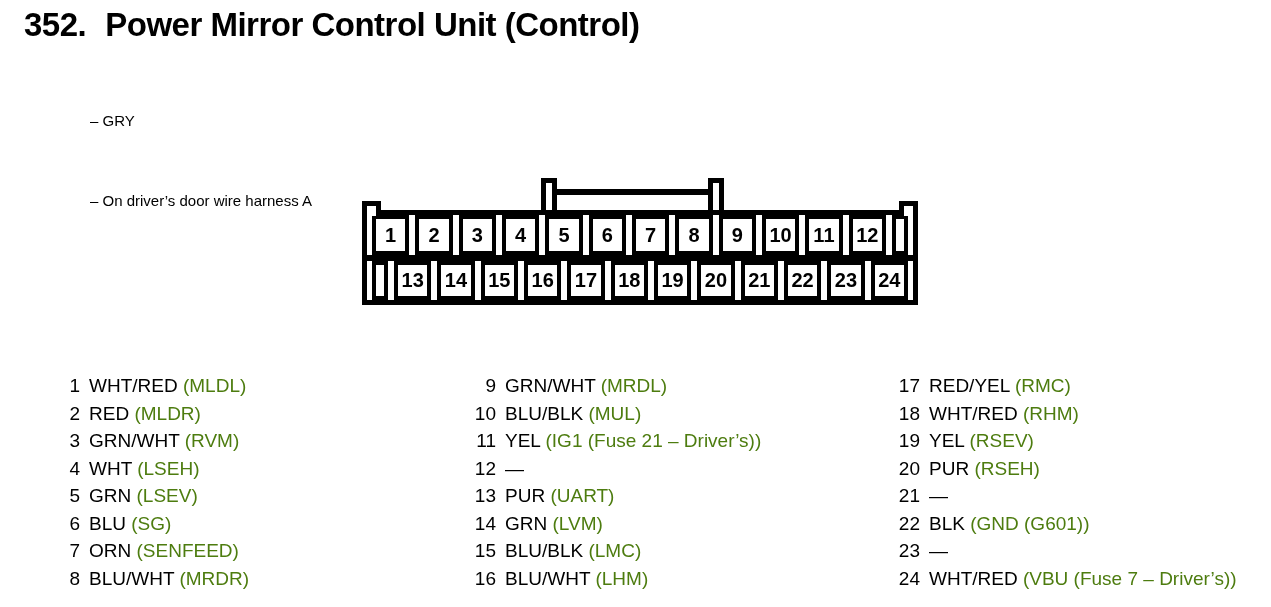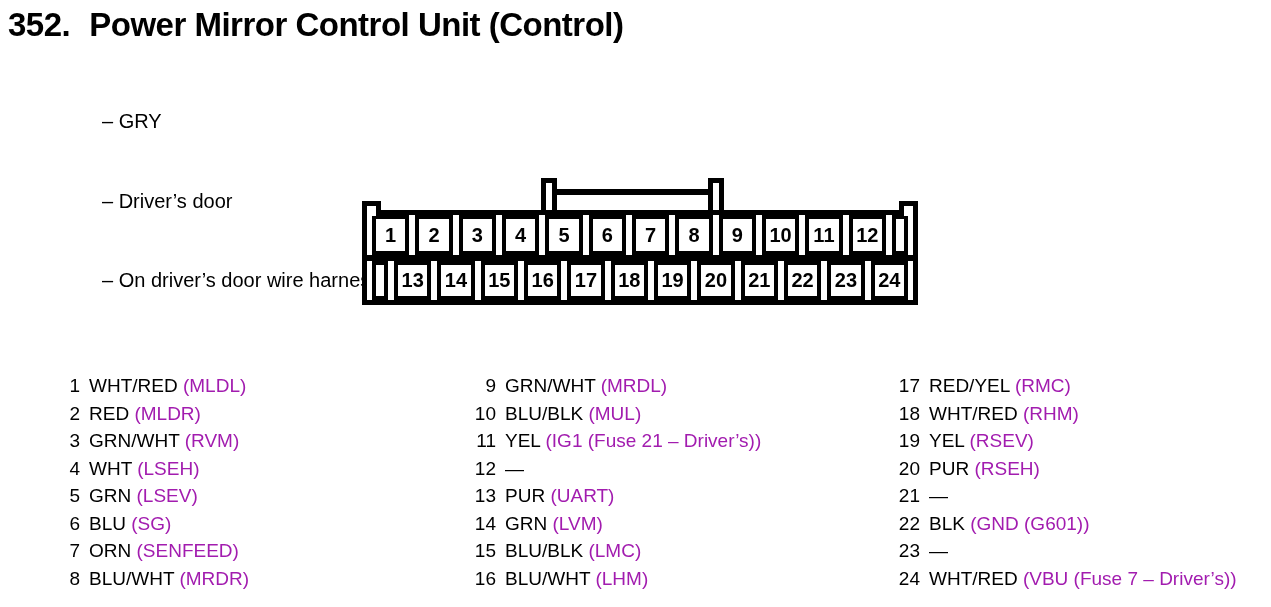--- a/index.html
+++ b/index.html
@@ -7,30 +7,29 @@
     width: 1271px; height: 607px;
     background: #ffffff;
     color: #000000;
     font-family: "Liberation Sans", sans-serif;
     position: relative;
     overflow: hidden;
   }
 
   
   .title {
-    position: absolute; left: 8px; top: 6px;
+    position: absolute; left: 24px; top: 6px;
     display: flex; gap: 19px;
     font-weight: bold; font-size: 33px; letter-spacing: -0.5px;
     white-space: nowrap;
   }
   .notes {
     position: absolute; left: 90px; top: 55px;
-    font-size: 20px; line-height: 26.5px;
+    font-size: 15px; line-height: 26.5px;
     white-space: pre;
-    margin-left: 12px;
   }
 
   
   .connector { position: absolute; left: 362px; top: 178px; width: 556px; height: 127px; }
   .post {
     position: absolute; top: 0; width: 16px; height: 33px;
     background: #fff; border: 5px solid #000; border-bottom: none;
     box-sizing: border-box;
   }
   .post-left  { left: 179px; }
@@ -61,33 +60,32 @@
   }
   .pinbox-blank { flex: 0 0 16px; }
 
   
   .pin-col { position: absolute; top: 372px; font-size: 19px; line-height: 27.5px; white-space: pre; }
   .pin-col-1 { left: 54px; }
   .pin-col-2 { left: 470px; }
   .pin-col-3 { left: 894px; }
   .pin-row { display: flex; }
   .pin-num { display: inline-block; width: 26px; text-align: right; margin-right: 9px; flex: 0 0 26px; }
-  .pin-signal { color: #a21caf; }
+  .pin-signal { color: #4d7c0f; }
 </style>
 </head>
 <body>
 
 <div class="title">
   <span>352.</span>
   <span>Power Mirror Control Unit (Control)</span>
 </div>
 
 <div class="notes">
   <div>– GRY</div>
-  <div>– Driver’s door</div>
   <div>– On driver’s door wire harness A</div>
 </div>
 
 <div class="connector">
   <div class="post post-left"></div>
   <div class="handle-bar"></div>
   <div class="post post-right"></div>
   <div class="shell">
     <div class="prow prow-top" id="top-row">
         <div class="pinbox">1</div>

